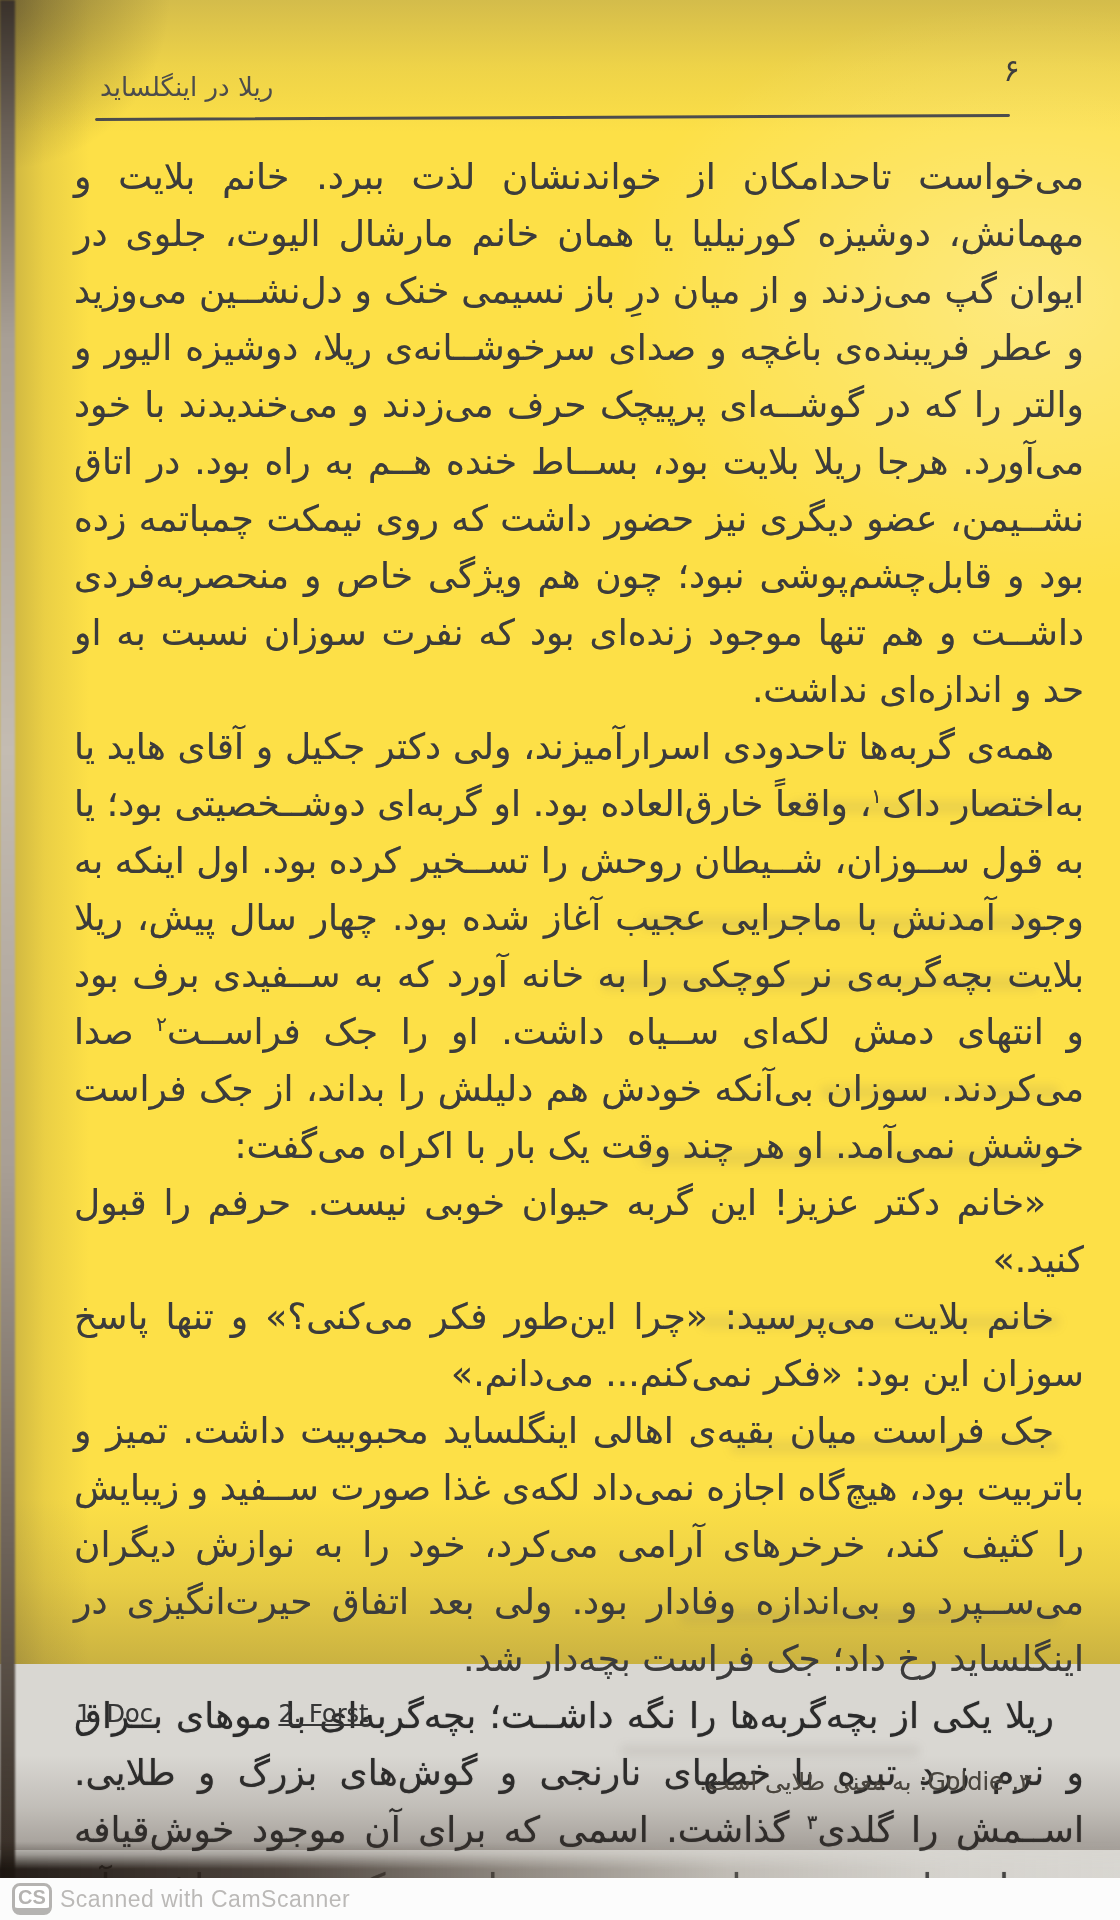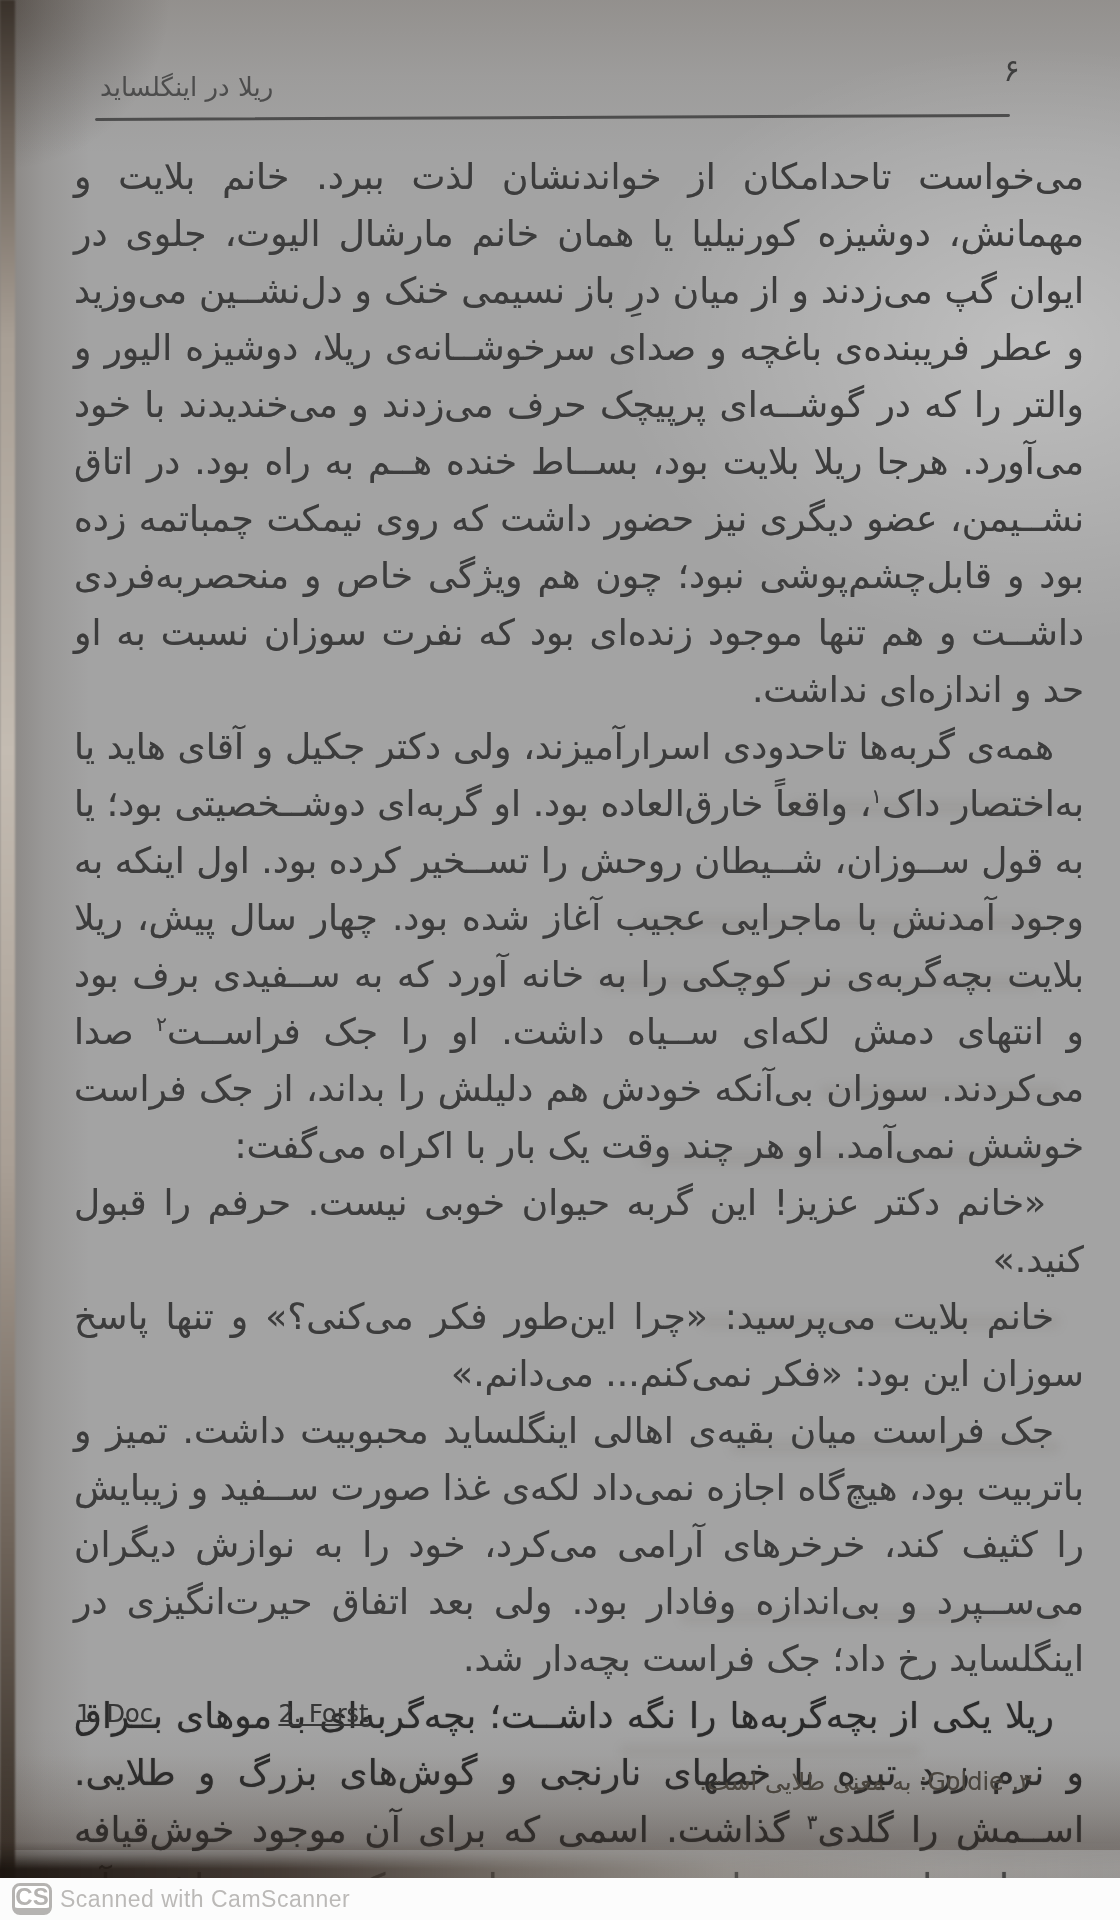--- a/index.html
+++ b/index.html
@@ -1,18 +1,18 @@
 <!DOCTYPE html>
 <html lang="fa"><head>
 <meta charset="utf-8">
 <style>
   html,body{margin:0;padding:0;}
   body{width:1120px;height:1920px;overflow:hidden;background:#d9d7d2;
        font-family:"DejaVu Sans",sans-serif;}
-  .page{position:absolute;inset:0;width:1120px;height:1920px;background:#a3a3a3;}
+  .page{position:absolute;inset:0;width:1120px;height:1664px;background:#fde047;}
 
   
   .paper-tone{position:absolute;inset:0;pointer-events:none;
     background-image:
       radial-gradient(ellipse 700px 500px at 92% 18%, rgba(255,255,255,0.30), transparent 60%),
       radial-gradient(circle at 0% 0%, rgba(40,32,26,0.45), transparent 170px),
       linear-gradient(to bottom, rgba(105,95,85,0.28), rgba(105,95,85,0.10) 4%, transparent 8%),
       linear-gradient(to right, rgba(70,58,48,0.30), rgba(70,58,48,0.10) 4%, transparent 8%),
       linear-gradient(to top, rgba(70,58,48,0.28), rgba(70,58,48,0.10) 5%, transparent 10%);
   }
@@ -51,21 +51,21 @@
   .footnotes-ltr .fn{display:inline-block;}
   .footnotes-ltr .fn + .fn{margin-left:118px;text-decoration:underline;}
   .footnote-rtl{position:absolute;right:88px;top:1768px;direction:rtl;font-size:24px;
     color:#4a463f;text-shadow:0 0 0.5px rgba(70,66,60,0.5);}
 
   
   .scan-footer{position:absolute;left:0;right:0;top:1878px;height:42px;background:#fcfcfc;
     display:flex;align-items:center;padding-left:12px;box-sizing:border-box;
     font-family:"Liberation Sans",sans-serif;}
   .cs-badge{width:40px;height:32px;border:3px solid #b5b3b1;border-radius:8px;
-    color:#b5b3b1;font-weight:bold;font-size:24px;display:flex;align-items:center;
+    color:#b5b3b1;font-weight:bold;font-size:20px;display:flex;align-items:center;
     justify-content:center;box-sizing:border-box;position:relative;background:#fff;
     border-bottom-width:7px;}
   .cs-text{color:#bbb9b7;font-size:23px;margin-left:8px;letter-spacing:0.5px;}
 </style>
 </head>
 <body>
 
 <div class="page">
 
   <div class="paper-tone"></div>

